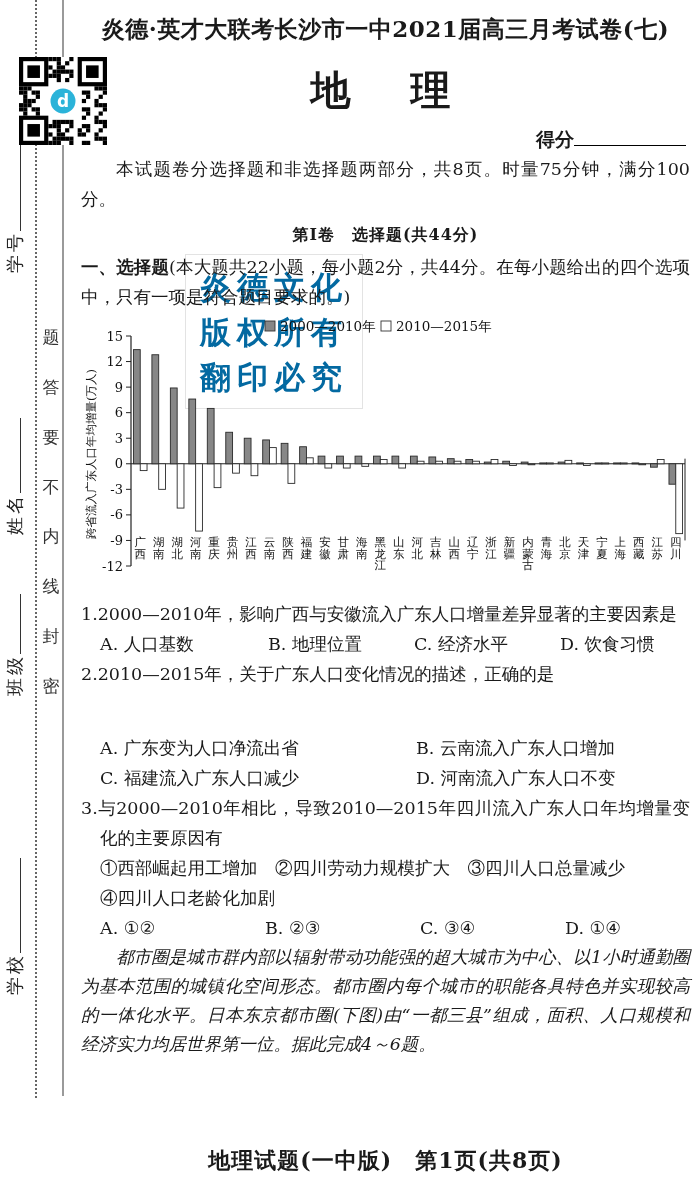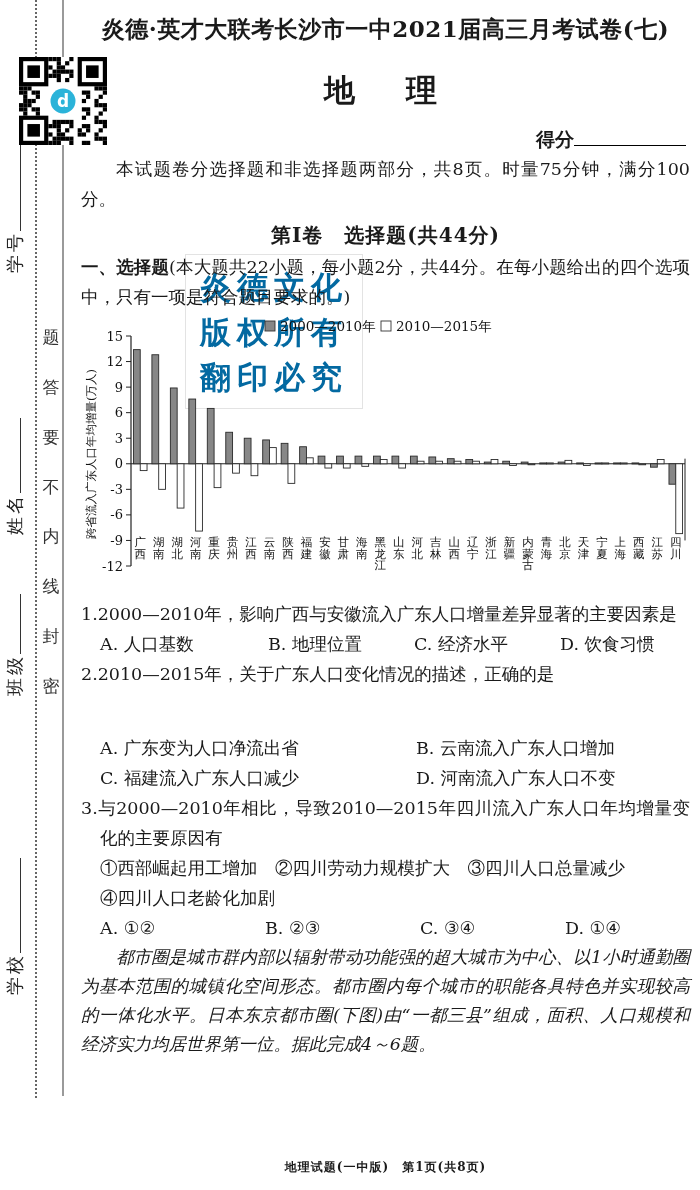--- a/index.html
+++ b/index.html
@@ -31,43 +31,43 @@
   
   .watermark{
     position:absolute; left:185px; top:254px; width:178px; z-index:0;
     border:1px solid #e3e3e3; padding:10px 0 8px; text-align:center;
   }
   .watermark div{ font-size:31px; font-weight:700; color:#0369a1; letter-spacing:6px; line-height:45px;}
   
   .main{ position:relative; z-index:1; padding:0 10px 0 81px;}
   h1.exam-title{ font-size:23px; font-weight:700; text-align:center; margin-top:12px; line-height:34px; letter-spacing:.5px;}
   .qr{ position:absolute; left:19px; top:45px; width:88px; height:88px;}
-  h2.subject{ font-size:31px; font-weight:700; text-align:center; margin-top:24px; line-height:40px; letter-spacing:10px;}
+  h2.subject{ font-size:40px; font-weight:700; text-align:center; margin-top:24px; line-height:40px; letter-spacing:10px;}
   .score-row{ text-align:right; margin:16px 4px 0 0; line-height:26px;}
   .score-label{ font-size:19px; font-weight:700;}
   .score-line{ display:inline-block; width:112px; border-bottom:1.5px solid #000; height:18px;}
   p{ font-size:17.5px; line-height:30px; text-align:justify;}
   .indent{ text-indent:2em;}
   .kai{ font-style:italic;}
-  h3.section-heading{ font-size:20px; font-weight:700; text-align:center; margin-top:6px; line-height:30px; letter-spacing:1px;}
+  h3.section-heading{ font-size:16px; font-weight:700; text-align:center; margin-top:6px; line-height:30px; letter-spacing:1px;}
   .instr{ margin-top:2px;}
   .instr b{ font-weight:700;}
   
   #chart{ display:block; margin-top:2px;}
   #chart text{ font-family:"DejaVu Serif","Liberation Serif",serif; fill:#111;}
   
   .qp{ padding-left:19px; text-indent:-19px;}
   .opts{ padding-left:19px; line-height:30px; font-size:17.5px; display:grid;}
   .opts-q1{ grid-template-columns:168px 146px 146px 1fr;}
   .opts-q2{ grid-template-columns:316px 1fr;margin-top:44px;}
   .opts-q3{ grid-template-columns:165px 155px 145px 1fr;}
   .items{ padding-left:19px;}
   .p2{ line-height:29px;}
   .footer{ position:absolute; left:81px; right:10px; bottom:14px; z-index:1;
-    text-align:center; font-size:12px; font-weight:600; letter-spacing:1px;}
+    text-align:center; font-size:22px; font-weight:600; letter-spacing:1px;}
 </style>
 </head>
 <body>
 
 <div class="page">
 
   <div class="seal-fields"><span class="pad-bottom"></span><span>学校</span><span class="ul ul-school"></span><span>班级</span><span class="ul ul-class"></span><span>姓名</span><span class="ul ul-name"></span><span>学号</span><span class="ul ul-sid"></span></div>
 
   <div class="seal-dotted"></div>
 

